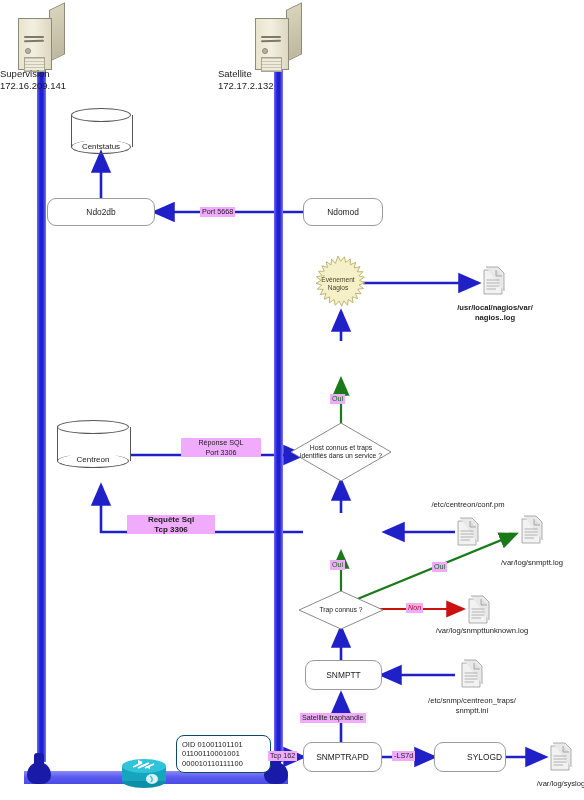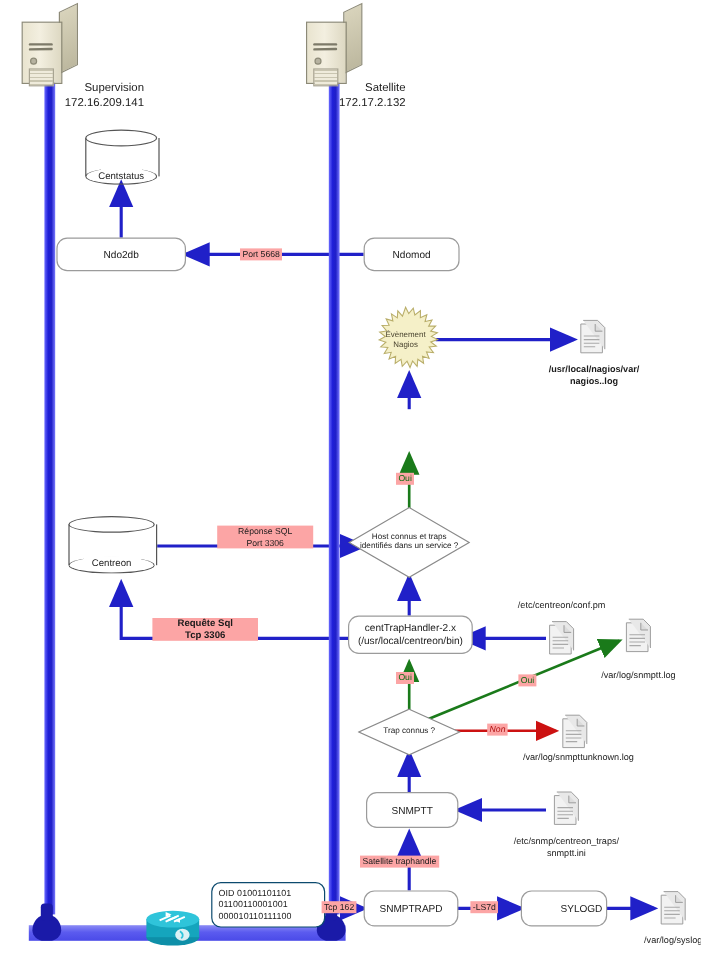--- a/index.html
+++ b/index.html
@@ -55,21 +55,21 @@
   .server .dot{
     position:absolute;left:6px;top:29px;width:4px;height:4px;border-radius:50%;
     background:#b6b2a0;border:1px solid #8d8a77;
   }
   .server .grill{
     position:absolute;left:5px;top:38px;width:19px;height:13px;
     background:repeating-linear-gradient(to bottom,#c9c5b0 0 1px,#efebdb 1px 3px);
     border:1px solid #a8a492;
   }
   .srv-label{
-    position:absolute;text-align:right;font-size:9.5px;color:#1b1b1b;line-height:12px;
+    position:absolute;text-align:left;font-size:9.5px;color:#1b1b1b;line-height:12px;
     white-space:nowrap;
   }
 
   
   .box{
     position:absolute;
     background:#ffffff;
     border:1px solid #9b9b9b;
     border-radius:9px;
     display:flex;align-items:center;justify-content:center;
@@ -128,21 +128,21 @@
   .file .pg{
     position:absolute;left:0;top:0;width:100%;height:100%;
   }
 
   
   .router{position:absolute;width:56px;height:34px;}
 
   
   .elabel{
     position:absolute;font-size:7.2px;color:#1b1b1b;white-space:nowrap;
-    background:#fca5a5;padding:0 2px;text-align:center;line-height:9.5px;
+    background:#f0abfc;padding:0 2px;text-align:center;line-height:9.5px;
   }
   .elabel.bold{font-weight:bold;font-size:8px;}
   .elabel.green{color:#0a6b12;}
   .elabel.red{color:#b01010;}
   .flabel{
     position:absolute;font-size:7.6px;color:#1b1b1b;text-align:center;
     line-height:10px;white-space:pre-line;
   }
 
   
@@ -238,40 +238,36 @@
     <div>172.17.2.132</div>
   </div>
 
   <div class="cyl" style="left:71px;top:108px;width:60px;height:46px;">
     <div class="body"></div>
     <div class="bot"></div>
     <div class="top"></div>
     <div class="lbl">Centstatus</div>
   </div>
 
-  <div class="cyl" style="left:57px;top:430px;width:72px;height:48px;">
+  <div class="cyl" style="left:57px;top:420px;width:72px;height:48px;">
     <div class="body"></div>
     <div class="bot"></div>
     <div class="top"></div>
     <div class="lbl">Centreon</div>
   </div>
 
   <div class="box" style="left:47px;top:198px;width:108px;height:28px;">
     <span>Ndo2db</span>
   </div>
 
   <div class="box" style="left:303px;top:198px;width:80px;height:28px;">
     <span>Ndomod</span>
   </div>
 
 
-  <div class="box" style="left:290px;top:513px;width:104px;height:32px;flex-direction:column;">
-    <span>centTrapHandler-2.x</span>
-    <span>(/usr/local/centreon/bin)</span>
-  </div>
 
   <div class="box" style="left:305px;top:660px;width:77px;height:30px;">
     <span>SNMPTT</span>
   </div>
 
   <div class="box" style="left:303px;top:742px;width:79px;height:30px;">
     <span>SNMPTRAPD</span>
   </div>
 
   <div class="box" style="left:434px;top:742px;width:72px;height:30px;justify-content:flex-end;">

